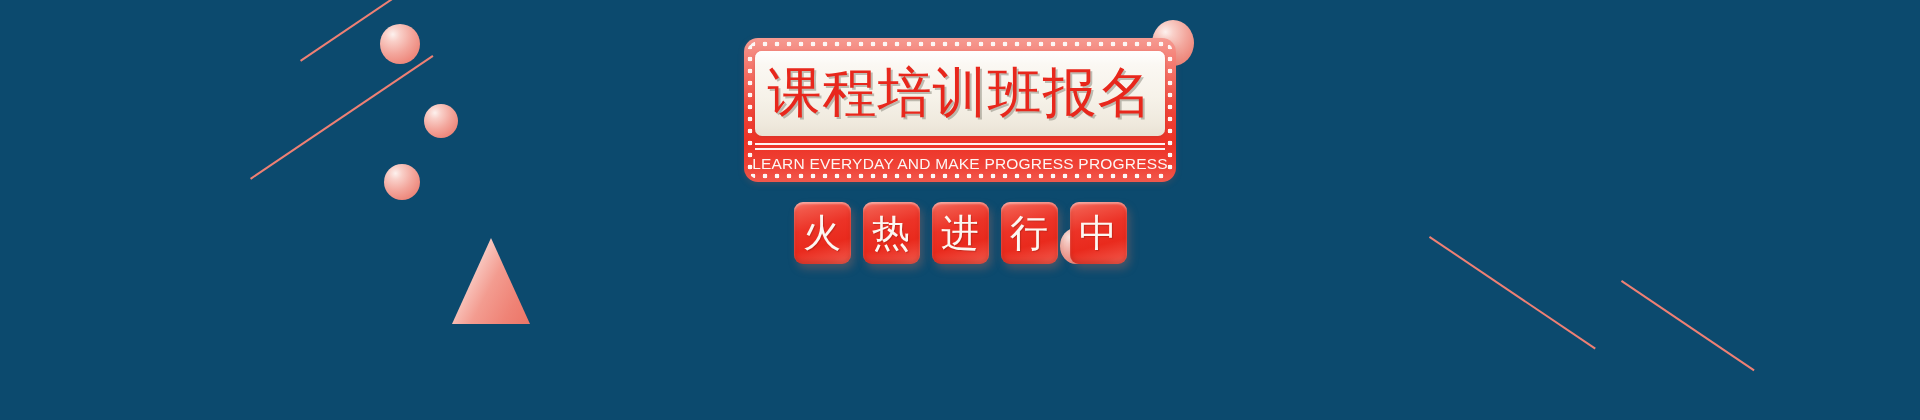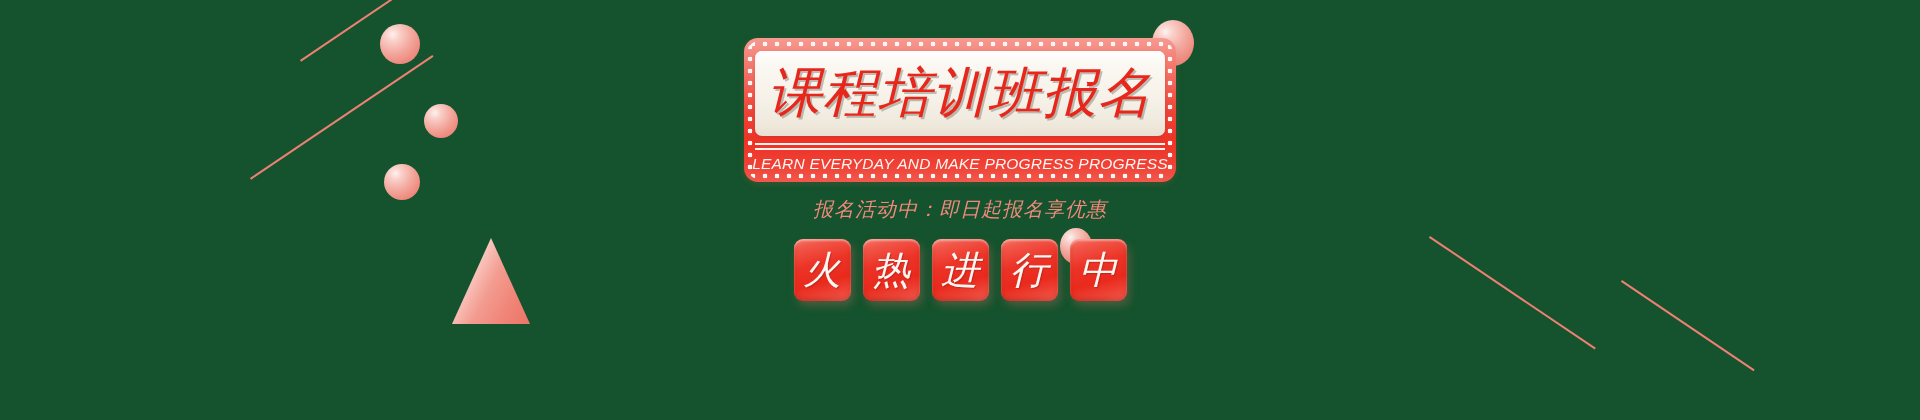--- a/index.html
+++ b/index.html
@@ -11,23 +11,22 @@
     width: 1920px;
     height: 420px;
     overflow: hidden;
     font-family: "Liberation Sans", "DejaVu Sans", sans-serif;
   }
 
   #banner {
     position: relative;
     width: 1920px;
     height: 420px;
-    background: #14532d;
+    background: #0c4a6e;
     overflow: hidden;
-    font-style: italic;
   }
 
   
   .deco-layer {
     position: absolute;
     inset: 0;
     pointer-events: none;
   }
 
   .sphere {
@@ -288,21 +287,20 @@
 
         <div class="divider-group">
           <div class="divider-line"></div>
           <div class="divider-line"></div>
         </div>
 
         <div class="subtitle-en">LEARN EVERYDAY AND MAKE PROGRESS PROGRESS</div>
       </div>
     </div>
 
-    <div class="tagline">报名活动中：即日起报名享优惠</div>
 
     <div class="tile-row">
       <div class="tile">
         <span class="tile-char">火</span>
       </div>
       <div class="tile">
         <span class="tile-char">热</span>
       </div>
       <div class="tile">
         <span class="tile-char">进</span>

